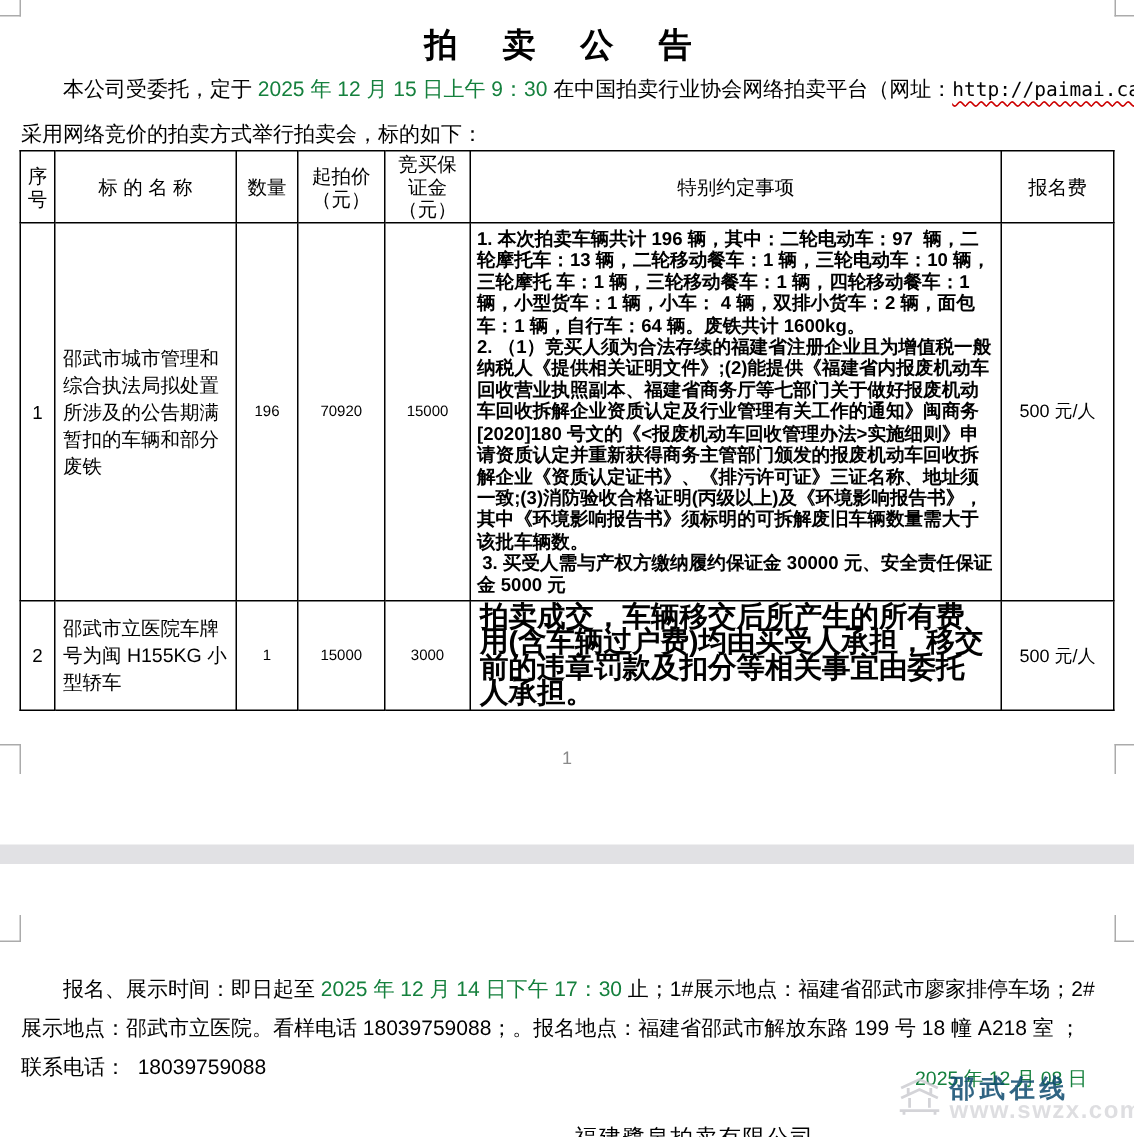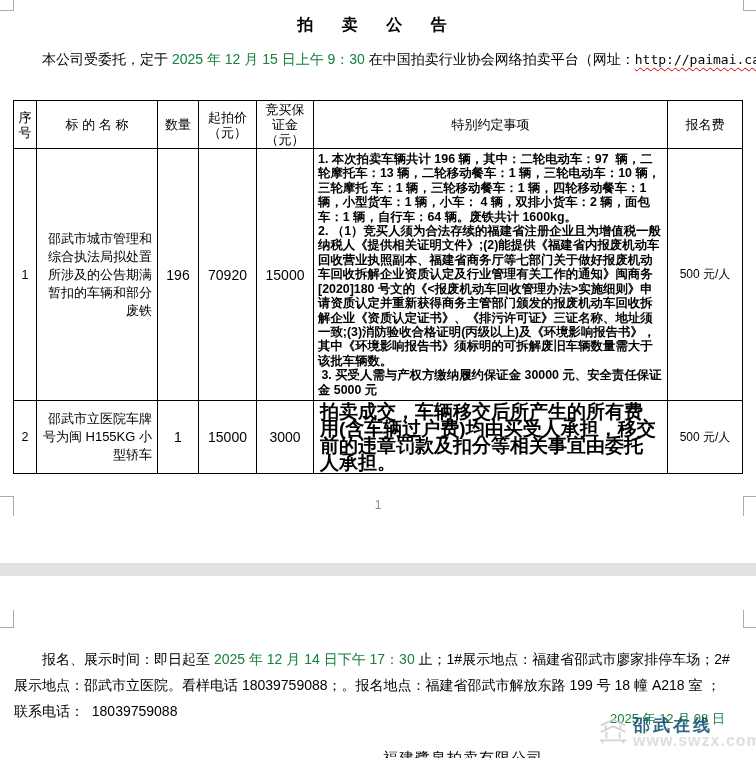--- a/index.html
+++ b/index.html
@@ -10,34 +10,34 @@
   
   .mark { position:absolute; }
   .mark-tl { left:0; top:0; width:14px; height:11px; border-right:1px solid #ababab; border-bottom:1px solid #ababab; }
   .mark-tr { right:0; top:0; width:13px; height:11px; border-left:1px solid #ababab; border-bottom:1px solid #ababab; }
   .mark-bl1 { left:0; top:496px; width:14px; height:20px; border-right:1px solid #ababab; border-top:1px solid #ababab; }
   .mark-br1 { right:0; top:496px; width:13px; height:20px; border-left:1px solid #ababab; border-top:1px solid #ababab; }
   .mark-tl2 { left:0; top:610px; width:14px; height:18px; border-right:1px solid #ababab; border-bottom:1px solid #ababab; }
   .mark-tr2 { right:0; top:610px; width:13px; height:18px; border-left:1px solid #ababab; border-bottom:1px solid #ababab; }
 
   .doc-title { position:absolute; top:15px; left:0; width:756px; text-align:center;
-    font-size:16px; font-weight:bold; letter-spacing:12px; }
+    font-size:22px; font-weight:bold; letter-spacing:12px; }
 
   .intro { position:absolute; left:14px; top:45px; width:727px; font-size:14px; line-height:28px; }
   .intro .l1 { text-indent:28px; white-space:nowrap; }
   .blue { color:#15803d; }
   .url { font-family:"DejaVu Sans Mono","Liberation Mono",monospace; font-size:13px;
     text-decoration:underline wavy #cc0000 1px; text-underline-offset:3px; }
 
   table.lots { position:absolute; left:13px; top:100px; width:729px; border-collapse:collapse; table-layout:fixed; }
   table.lots td, table.lots th { border:1.5px solid #000; vertical-align:middle; overflow:hidden; }
   th.hd { font-size:13px; font-weight:normal; text-align:center; white-space:pre-line; height:48px; line-height:15px; }
   td.c-no   { text-align:center; font-size:12.5px; }
-  td.c-name { text-align:right; font-size:13px; line-height:18px; padding:0 5px; }
-  td.c-num  { text-align:center; font-size:14px; }
+  td.c-name { text-align:left; font-size:13px; line-height:18px; padding:0 5px; }
+  td.c-num  { text-align:center; font-size:10px; }
   td.c-terms{ text-align:left; font-size:12.4px; line-height:14.4px; padding:1px 4px; white-space:pre-wrap; vertical-align:middle;font-weight:bold; }
   td.c-fee  { text-align:center; font-size:12px; line-height:17px; padding:0 8px; }
   tr.r1 td { height:252px; }
   tr.r2 td { height:62px; }
   tr.r2 td.c-terms { line-height:17px; font-size:19px; padding:2px 6px; }
 
   .page-num { position:absolute; top:498px; left:0; width:756px; text-align:center;
     font-size:12px; color:#8a8a8a; }
 
   .page-break { position:absolute; left:0; top:563px; width:756px; height:13px; background:#e1e1e4; }
@@ -58,20 +58,21 @@
 
 <div class="page">
 
   <div class="mark mark-tl"></div>
   <div class="mark mark-tr"></div>
 
   <div class="doc-title">拍  卖  公  告</div>
 
   <div class="intro">
     <div class="l1"><span>本公司受委托，定于 </span><span class="blue">2025 年 12 月 15 日上午 9：30</span><span> 在中国拍卖行业协会网络拍卖平台（网址：</span><span class="url">http://paimai.caa123.org.cn</span></div>
+    <div class="l2">采用网络竞价的拍卖方式举行拍卖会，标的如下：</div>
   </div>
 
   <table class="lots">
     <colgroup>
       <col style="width:23px">
         <col style="width:121px">
         <col style="width:41px">
       <col style="width:58px">
         <col style="width:57px">
         <col style="width:354px">

